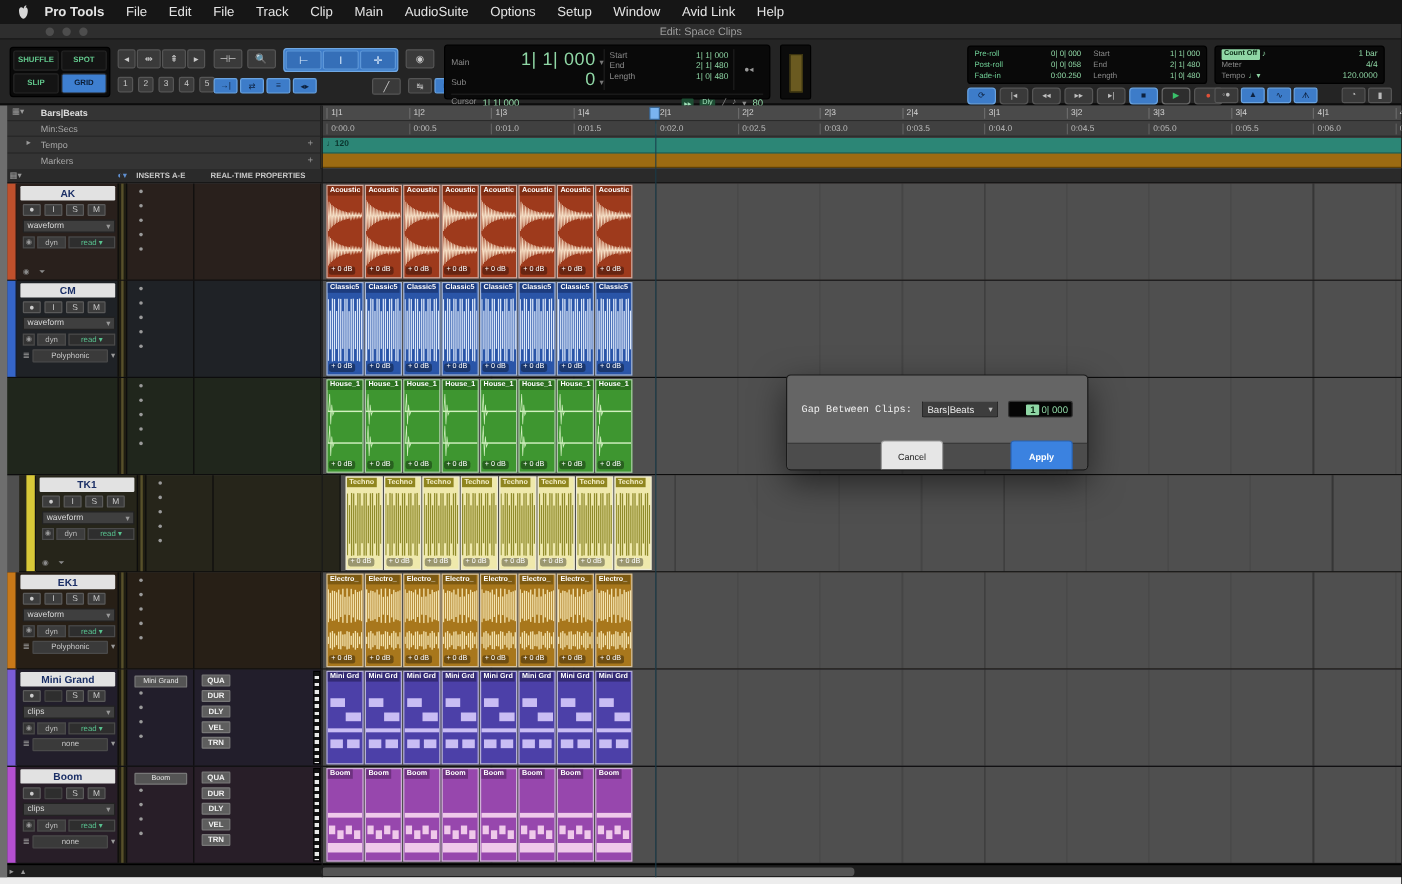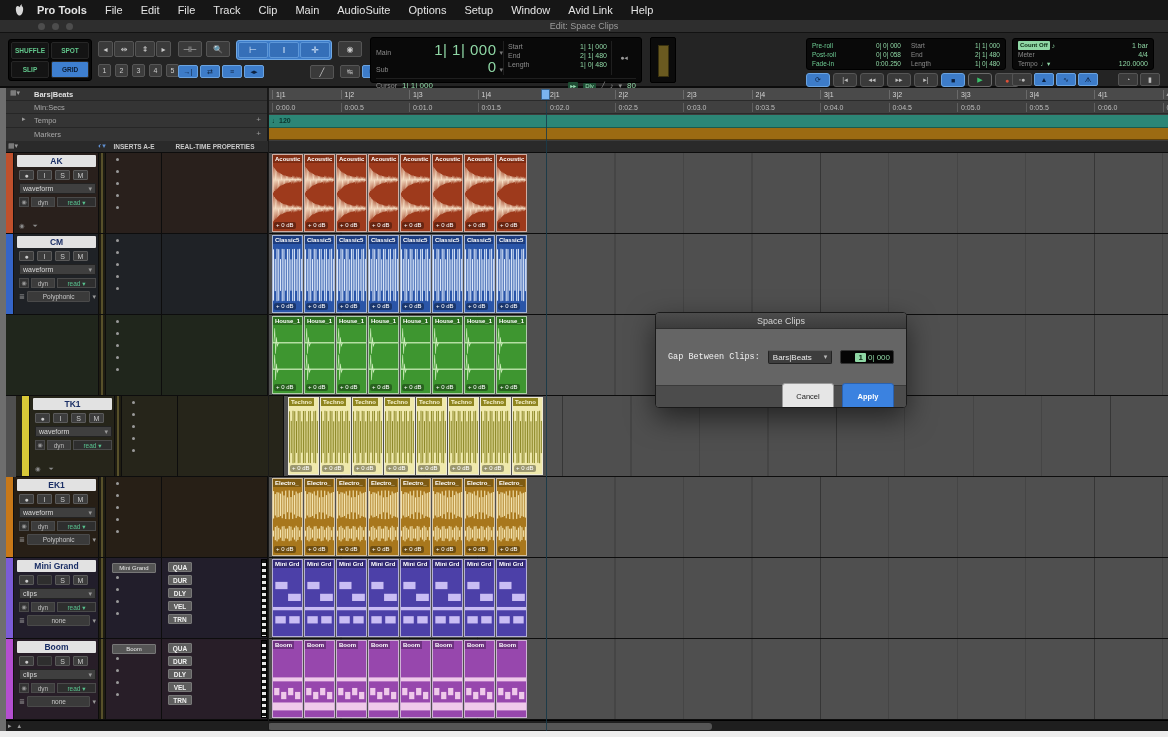--- a/index.html
+++ b/index.html
@@ -146,21 +146,21 @@
   .dialog{position:absolute;left:655px;top:312px;width:252px;background:#656565;border:1px solid #1a1a1a;border-radius:4px;box-shadow:0 10px 28px rgba(0,0,0,0.55);z-index:20;overflow:hidden;}
   .dlg-title{height:16px;background:linear-gradient(#4c4c4c,#3c3c3c);border-bottom:1px solid #2e2e2e;color:#d2d2d2;font-size:9px;text-align:center;line-height:16px;}
   .dlg-body{height:56px;display:flex;align-items:center;padding:0 12px;gap:8px;}
   .dlg-label{color:#f0f0f0;font-size:8.5px;white-space:nowrap;font-family:Liberation Mono, monospace;}
   .dlg-select{width:96px;height:14px;background:#3d3d3d;border:1px solid #222;border-top-color:#5a5a5a;border-radius:2px;color:#ececec;font-size:8px;display:flex;align-items:center;justify-content:space-between;padding:0 4px;}
   .dlg-select .dd{color:#bbb;}
   .dlg-value{width:80px;height:14px;background:#050505;border:1px solid #333;border-radius:2px;display:flex;align-items:center;justify-content:flex-end;padding:0 3px;gap:2px;font-size:8px;}
   .vhi{background:#8fd7a5;color:#0a2a14;padding:0 3px;border-radius:1px;font-weight:bold;}
   .vrest{color:#8fd7a5;}
   .dlg-footer{height:22px;background:#4c4c4c;border-top:1px solid #3a3a3a;display:flex;align-items:center;justify-content:flex-end;gap:8px;padding:0 12px;}
-  .btn{width:52px;height:27px;border-radius:3px;font-size:7.5px;display:flex;align-items:center;justify-content:center;}
+  .btn{width:52px;height:27px;border-radius:3px;font-size:7.5px;display:flex;align-items:center;justify-content:center;margin-left:48px;}
   .btn.cancel{background:#e6e6e6;border:1px solid #999;color:#222;}
   .btn.apply{background:#3b82e0;border:1px solid #2a62b0;color:#fff;font-weight:bold;}
 </style>
 </head>
 <body>
 
 <div id="app">
 
   <div class="menubar">
     <span class="apple">
@@ -1669,21 +1669,20 @@
   <div class="playline"></div>
   <div class="left-edge"></div>
 
   <div class="hscroll">
     <span class="hs-icons">▸▴</span>
     <span class="handle"></span>
   </div>
   <div class="bottom-strip"></div>
 
   <div class="dialog">
-    <div class="dlg-title">Space Clips</div>
     <div class="dlg-body">
       <span class="dlg-label">Gap Between Clips:</span>
       <div class="dlg-select">
         <span>Bars|Beats</span>
         <span class="dd">▾</span>
       </div>
       <div class="dlg-value">
         <span class="vhi">1</span>
         <span class="vrest">0| 000</span>
       </div>

